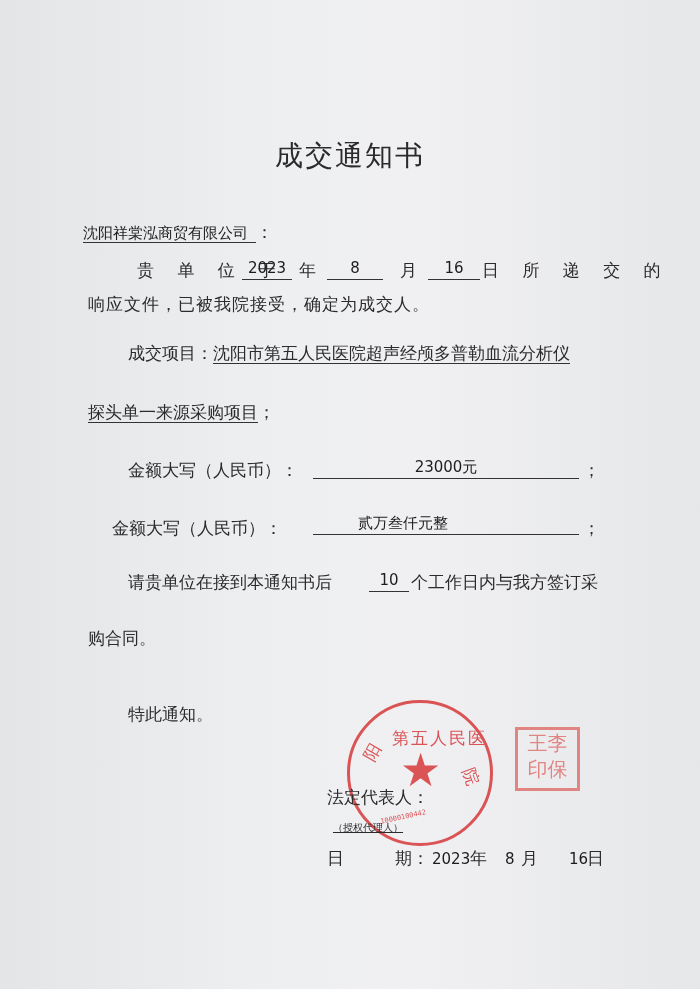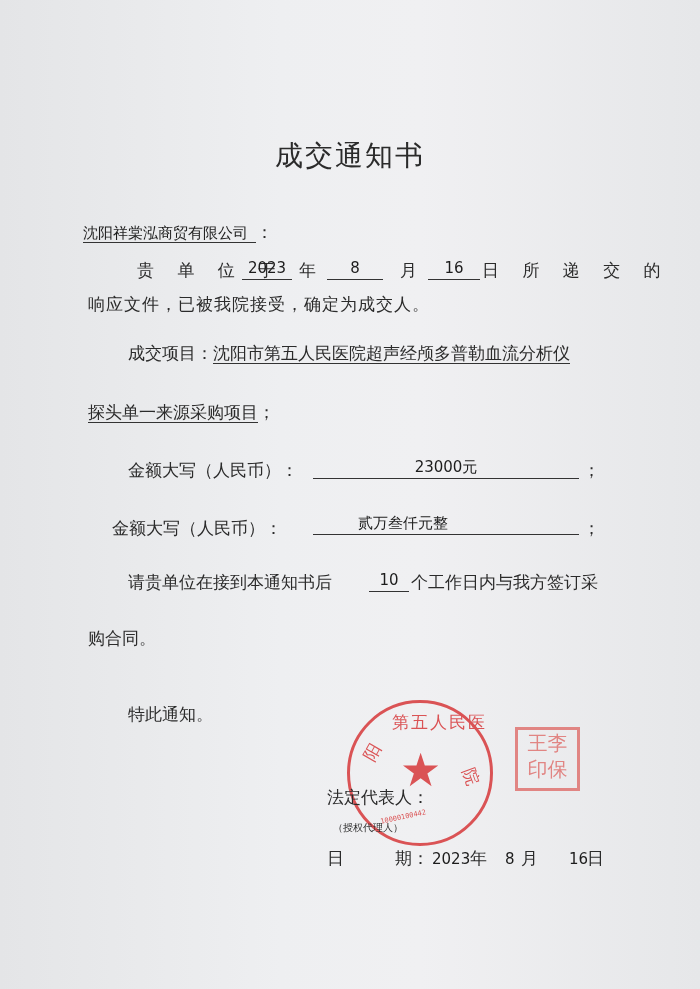--- a/index.html
+++ b/index.html
@@ -55,33 +55,33 @@
   <div class="t" style="left:583px;top:518px;">；</div>
 
   <div class="t" style="left:128px;top:572px;">请贵单位在接到本通知书后</div>
   <div class="fill hw" style="left:369px;top:571px;width:40px;">10</div>
   <div class="t" style="left:411px;top:572px;">个工作日内与我方签订采</div>
   <div class="t" style="left:88px;top:628px;">购合同。</div>
 
   <div class="t" style="left:128px;top:704px;text-align:center;">特此通知。</div>
 
   <div class="stamp-round">
-    <div class="arc" style="left:42px;top:8px;letter-spacing:2px;">第五人民医</div>
+    <div class="arc" style="left:42px;top:24px;letter-spacing:2px;">第五人民医</div>
     <div class="arc" style="left:14px;top:38px;transform:rotate(-60deg);">阳</div>
     <div class="arc" style="left:112px;top:62px;transform:rotate(70deg);">院</div>
     <div class="star">★</div>
     <div class="code">10000100442</div>
   </div>
   <div class="stamp-sq">
     <div>王李</div>
     <div>印保</div>
   </div>
 
   <div class="t" style="left:327px;top:787px;">法定代表人：</div>
-  <div class="t" style="left:333px;top:818px;font-size:10px;">（授权代理人）</div>
+  <div class="t" style="left:333px;top:818px;font-size:10px;text-decoration:underline;">（授权代理人）</div>
 
   <div class="t" style="left:327px;top:848px;">日</div>
   <div class="t" style="left:395px;top:848px;">期：</div>
   <div class="t hw" style="left:432px;top:849px;">2023</div>
   <div class="t" style="left:470px;top:848px;">年</div>
   <div class="t hw" style="left:505px;top:849px;">8</div>
   <div class="t" style="left:521px;top:848px;">月</div>
   <div class="t hw" style="left:569px;top:849px;">16</div>
   <div class="t" style="left:587px;top:848px;">日</div>
 

